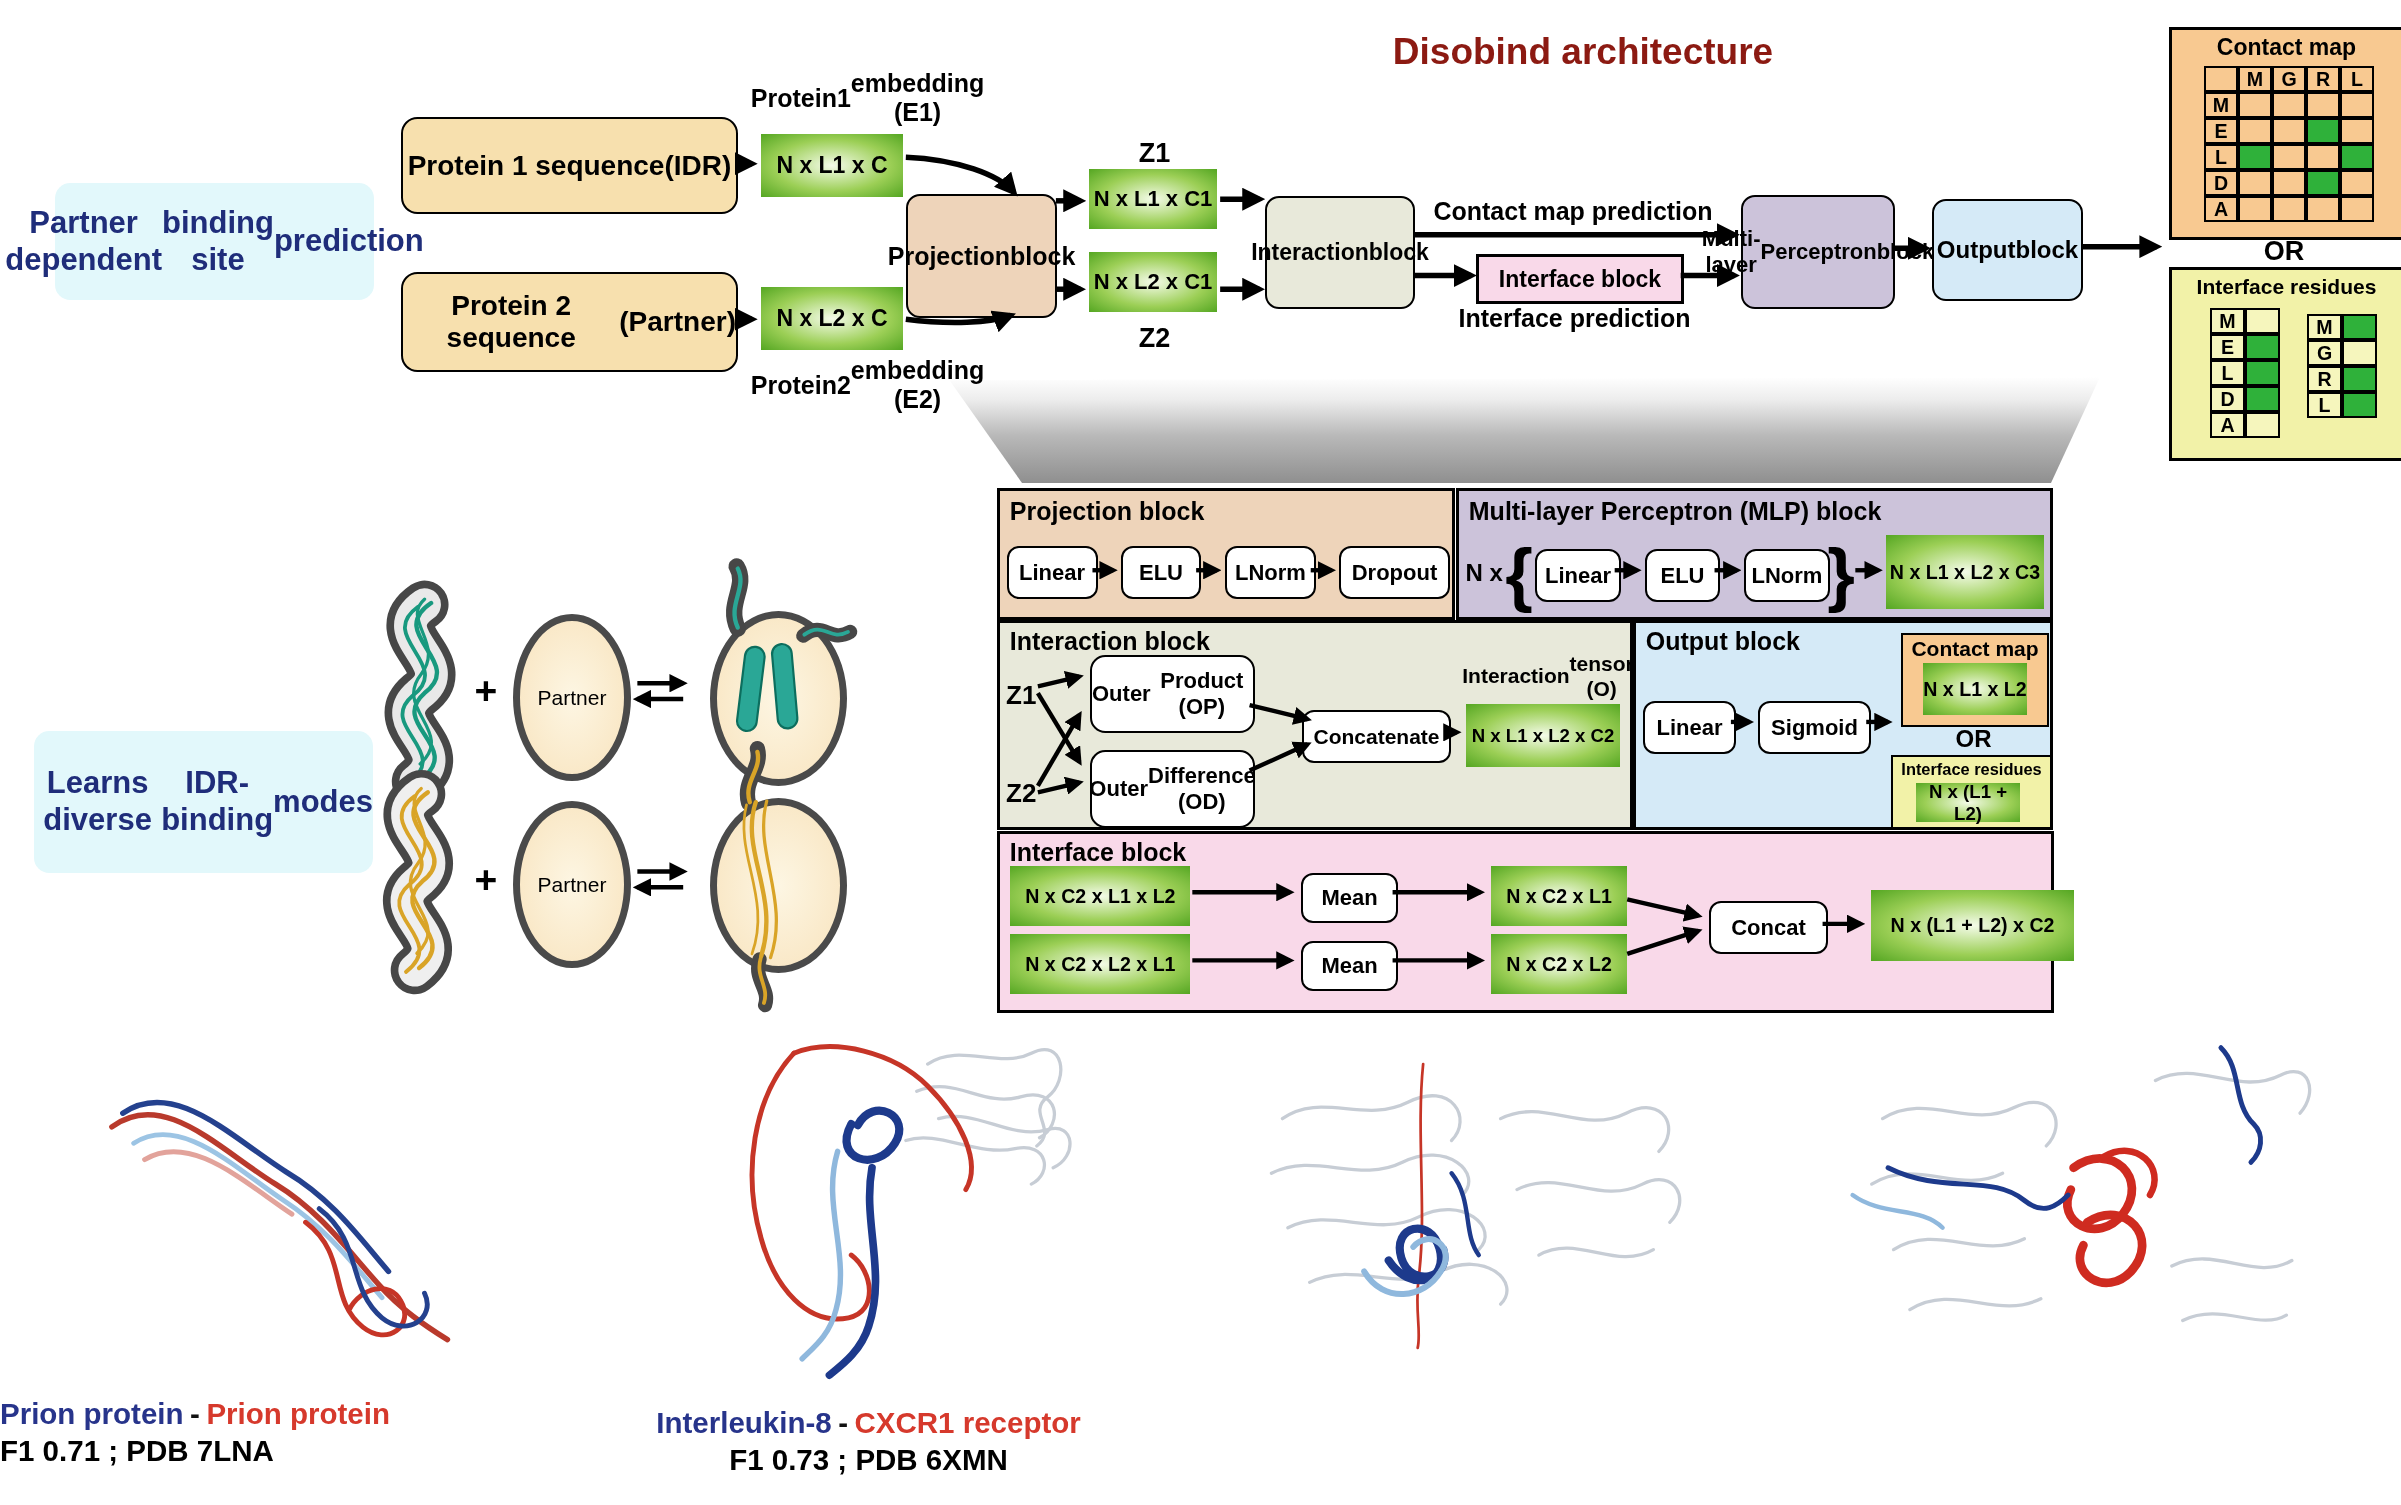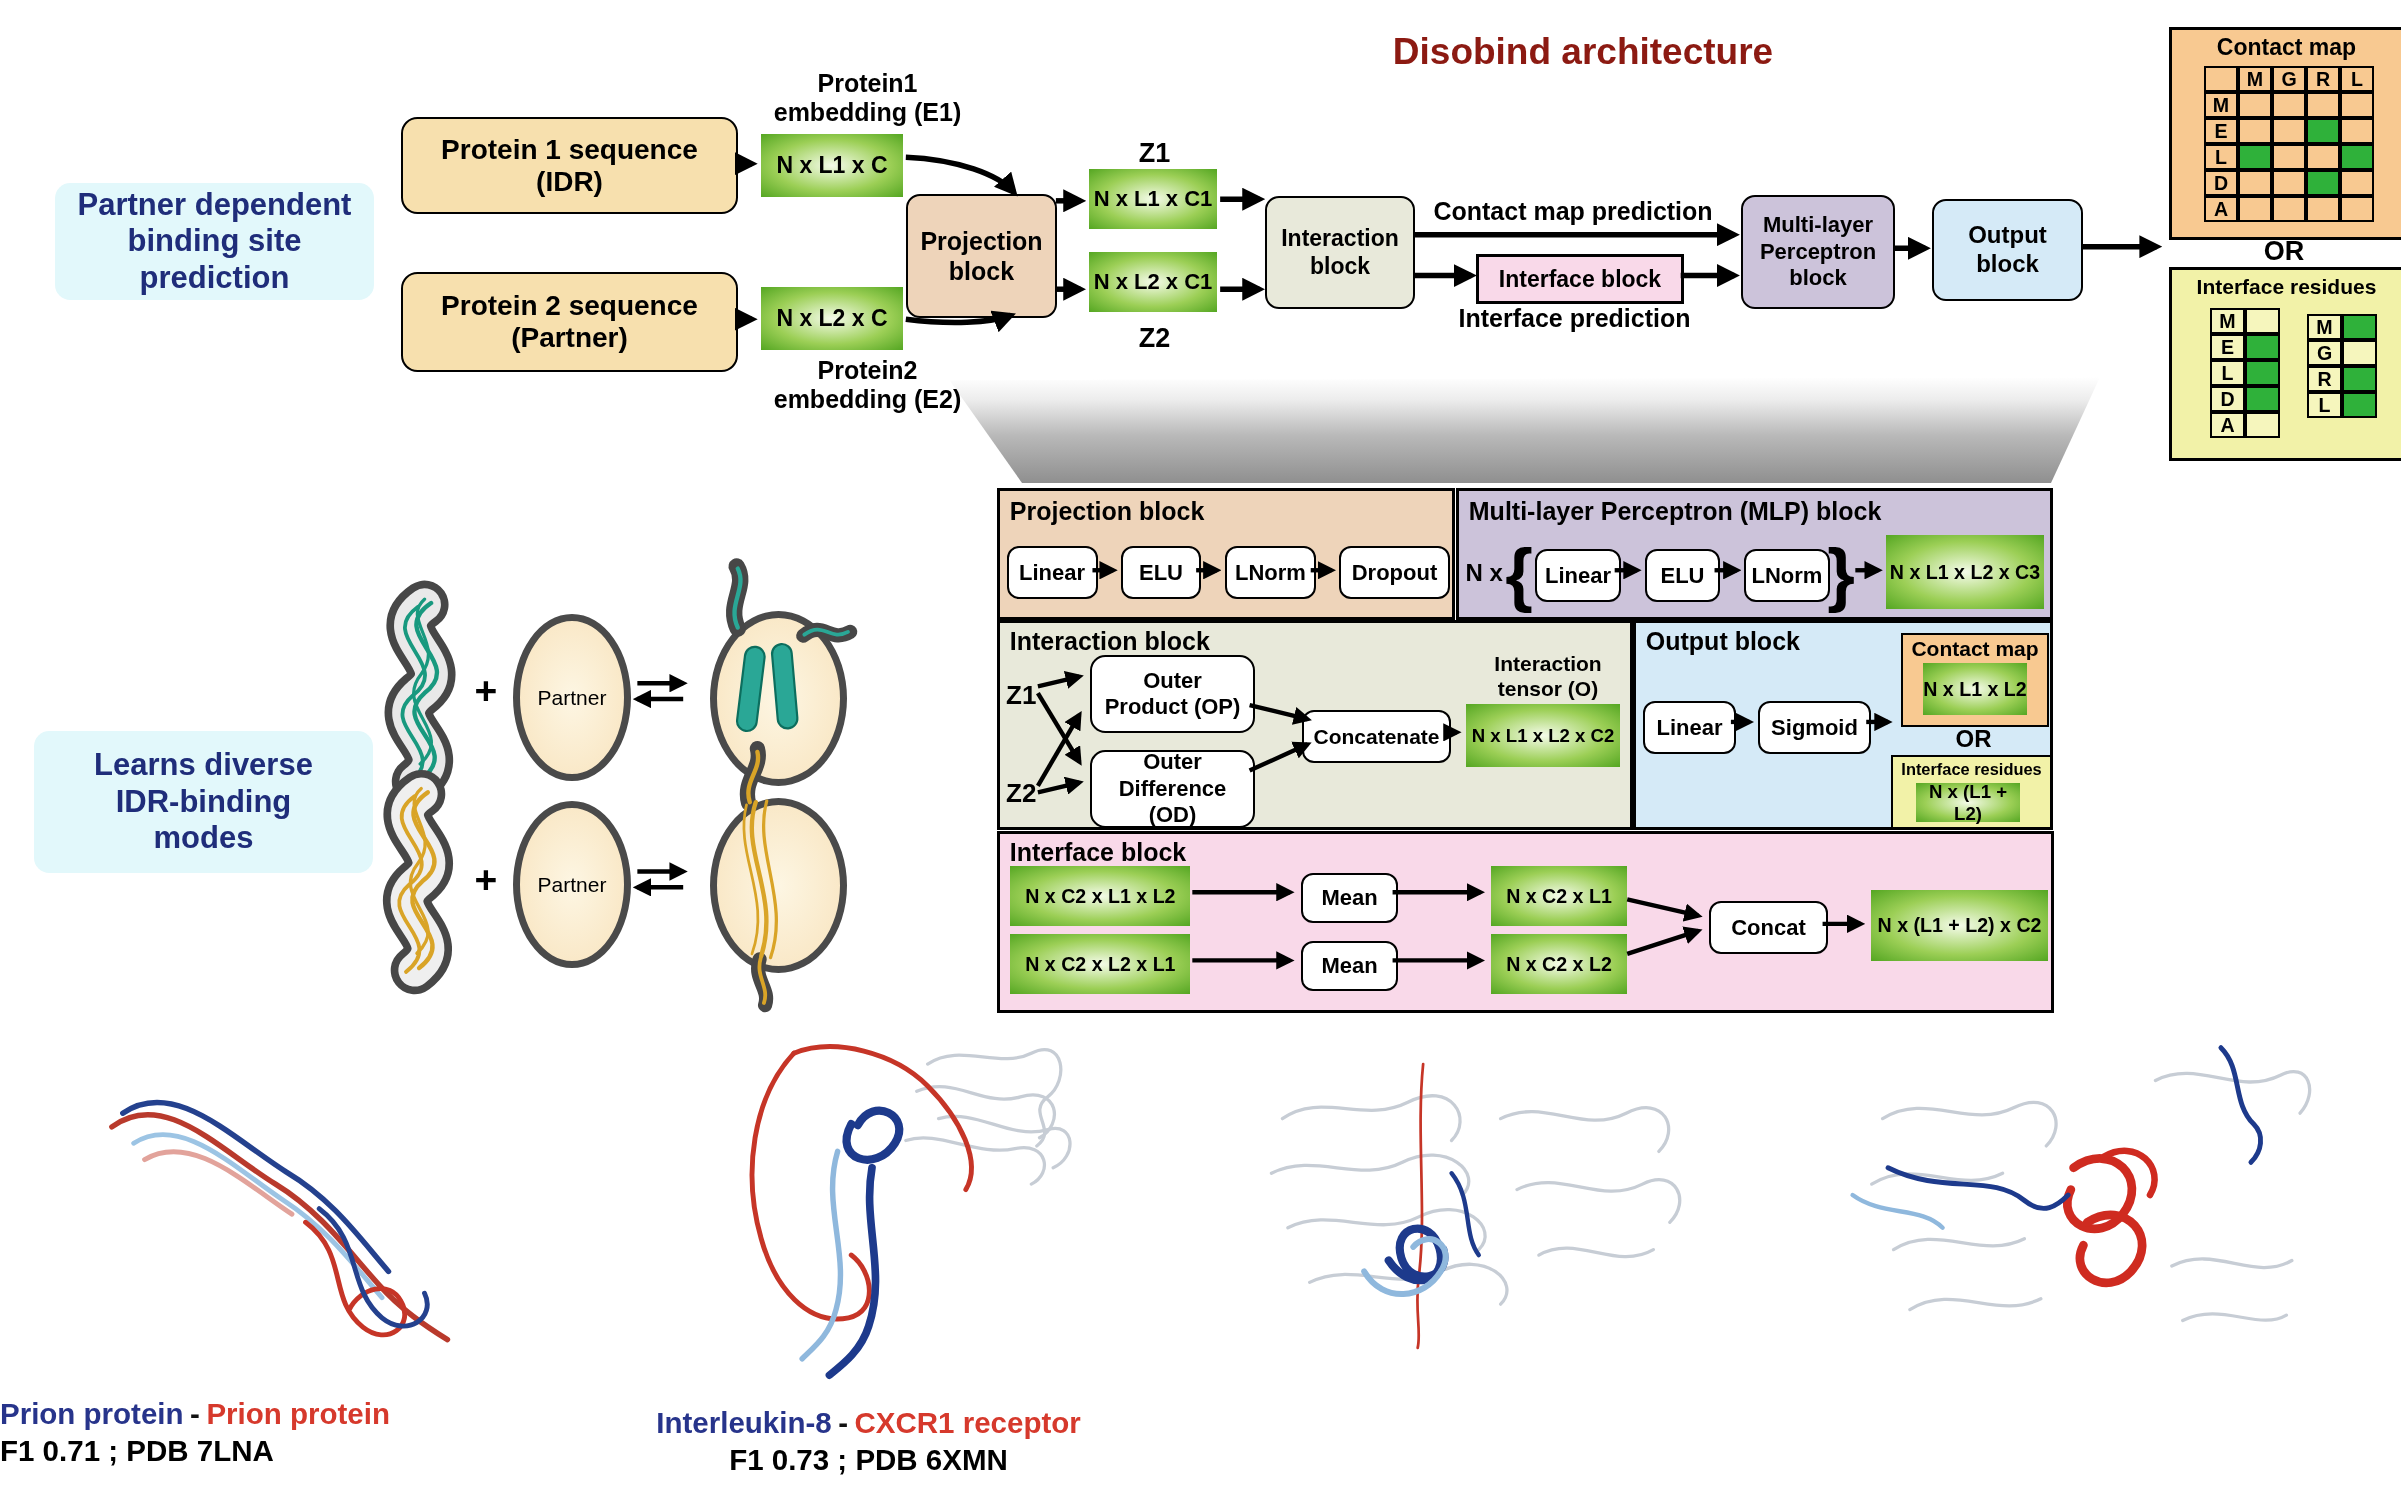--- a/index.html
+++ b/index.html
@@ -1,20 +1,20 @@
 <!DOCTYPE html>
 <html style="font-size:8.7px"><head>
 <meta charset="utf-8">
 <style>
   html,body{margin:0;padding:0;background:#fff}
   #canvas{position:relative;width:2401px;height:1505px;background:#fff;
           font-family:"Liberation Sans",sans-serif;overflow:hidden}
   .abs{position:absolute}
   .ctr{display:flex;align-items:center;justify-content:center;text-align:center}
-  .col{flex-direction:column}
+  .col{flex-direction:row}
   .b{font-weight:700}
   .navy{color:#1f2d7a}
   .cyanbox{background:#e2f8fb;border-radius:15.3px}
   .tanbox{background:#f7e0ae;border:2.7px solid #000;border-radius:16.4px}
   .blockbox{border:2.7px solid #000;border-radius:14px}
   .opbox{background:#fff;border:2.7px solid #000;border-radius:12px;font-weight:700}
   .green{background:radial-gradient(ellipse at center,#f4fbe9 0%,#9ccf56 58%,#54a622 100%);
          color:#000;font-weight:700}
   .panel{border:3.3px solid #000}
   .cmcell{border:2.2px solid #000;background:#f8c991;display:flex;align-items:center;
@@ -369,21 +369,21 @@
 
   <div class="abs panel z2" style="left:997px;top:831px;width:1051px;height:176px;background:#f9d9e9">
     <div class="abs b" style="left:9.8px;top:4.4px;font-size:25px">Interface block</div>
     <div class="abs ctr green" style="left:10.4px;top:32px;width:180px;height:60px;font-size:19.6px">N x C2 x L1 x L2</div>
     <div class="abs ctr opbox" style="left:301px;top:39px;width:93px;height:46px;font-size:22px">Mean</div>
     <div class="abs ctr green" style="left:491px;top:32px;width:136px;height:60px;font-size:19.6px">N x C2 x L1</div>
     <div class="abs ctr green" style="left:10.4px;top:100px;width:180px;height:60px;font-size:19.6px">N x C2 x L2 x L1</div>
     <div class="abs ctr opbox" style="left:301px;top:107px;width:93px;height:46px;font-size:22px">Mean</div>
     <div class="abs ctr green" style="left:491px;top:100px;width:136px;height:60px;font-size:19.6px">N x C2 x L2</div>
     <div class="abs ctr opbox" style="left:709px;top:67px;width:115px;height:49px;font-size:22px">Concat</div>
-    <div class="abs ctr green" style="left:871px;top:56px;width:177px;height:71px;font-size:19.6px">N x (L1 + L2) x C2</div>
+    <div class="abs ctr green" style="left:871px;top:56px;width:203px;height:71px;font-size:19.6px">N x (L1 + L2) x C2</div>
   </div>
 
   <div class="abs ctr b z2" style="left:467px;top:670px;width:38px;height:41px;font-size:39px">+</div>
   <div class="abs ctr z2" style="left:513px;top:614px;width:104px;height:153px;border:7.6px solid #4a4a4a;border-radius:50%;
               background:radial-gradient(ellipse at center,#fdf6e3 0%,#f8e3bd 100%);font-size:21px">Partner</div>
   <div class="abs z2" style="left:710px;top:611px;width:123px;height:161px;border:7.6px solid #4a4a4a;border-radius:50%;
               background:radial-gradient(ellipse at center,#fdf6e3 0%,#f8e3bd 100%)"></div>
 
   <div class="abs ctr b z2" style="left:467px;top:859px;width:38px;height:41px;font-size:39px">+</div>
   <div class="abs ctr z2" style="left:513px;top:801px;width:104px;height:153px;border:7.6px solid #4a4a4a;border-radius:50%;

